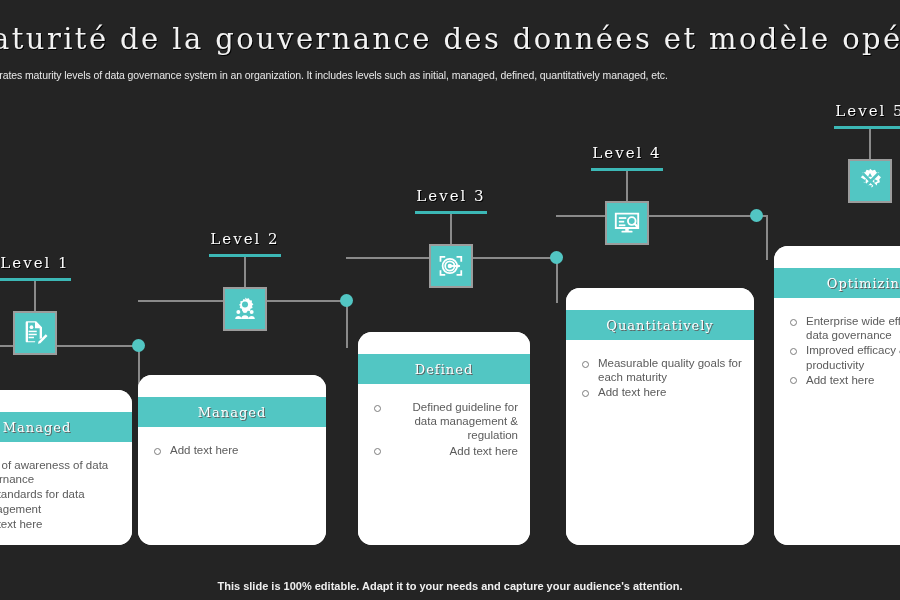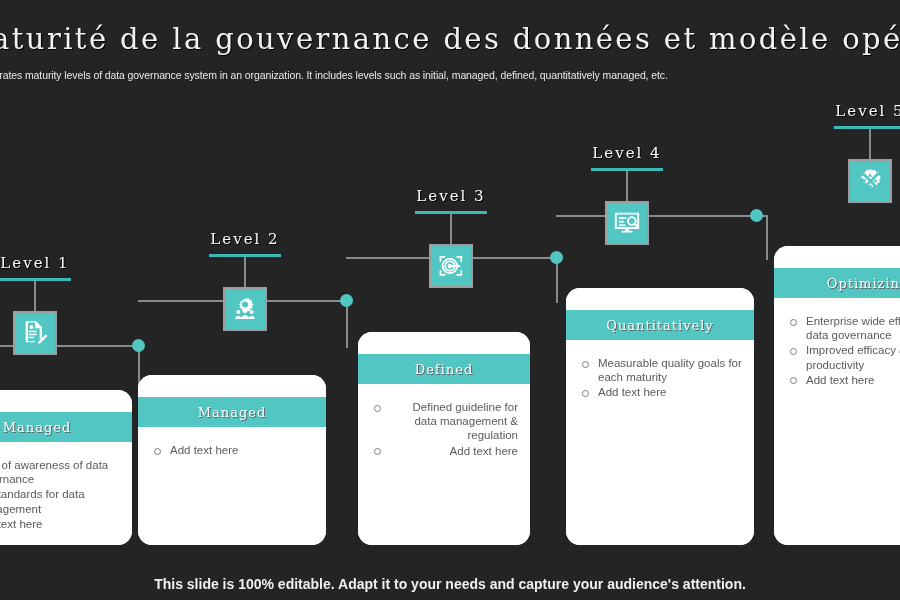--- a/index.html
+++ b/index.html
@@ -138,21 +138,21 @@
     border:1px solid #7d7d7d;
     border-radius:50%;
   }
 
   
   .footer {
     position:absolute;
     left:0; bottom:8px;
     width:900px;
     text-align:center;
-    font-size:14px;
+    font-size:11px;
     font-weight:bold;
     color:#f0f0f0;
   }
 </style>
 </head>
 <body>
 
 <div class="slide">
 
   <div class="title">Maturité de la gouvernance des données et modèle opérationnel</div>

